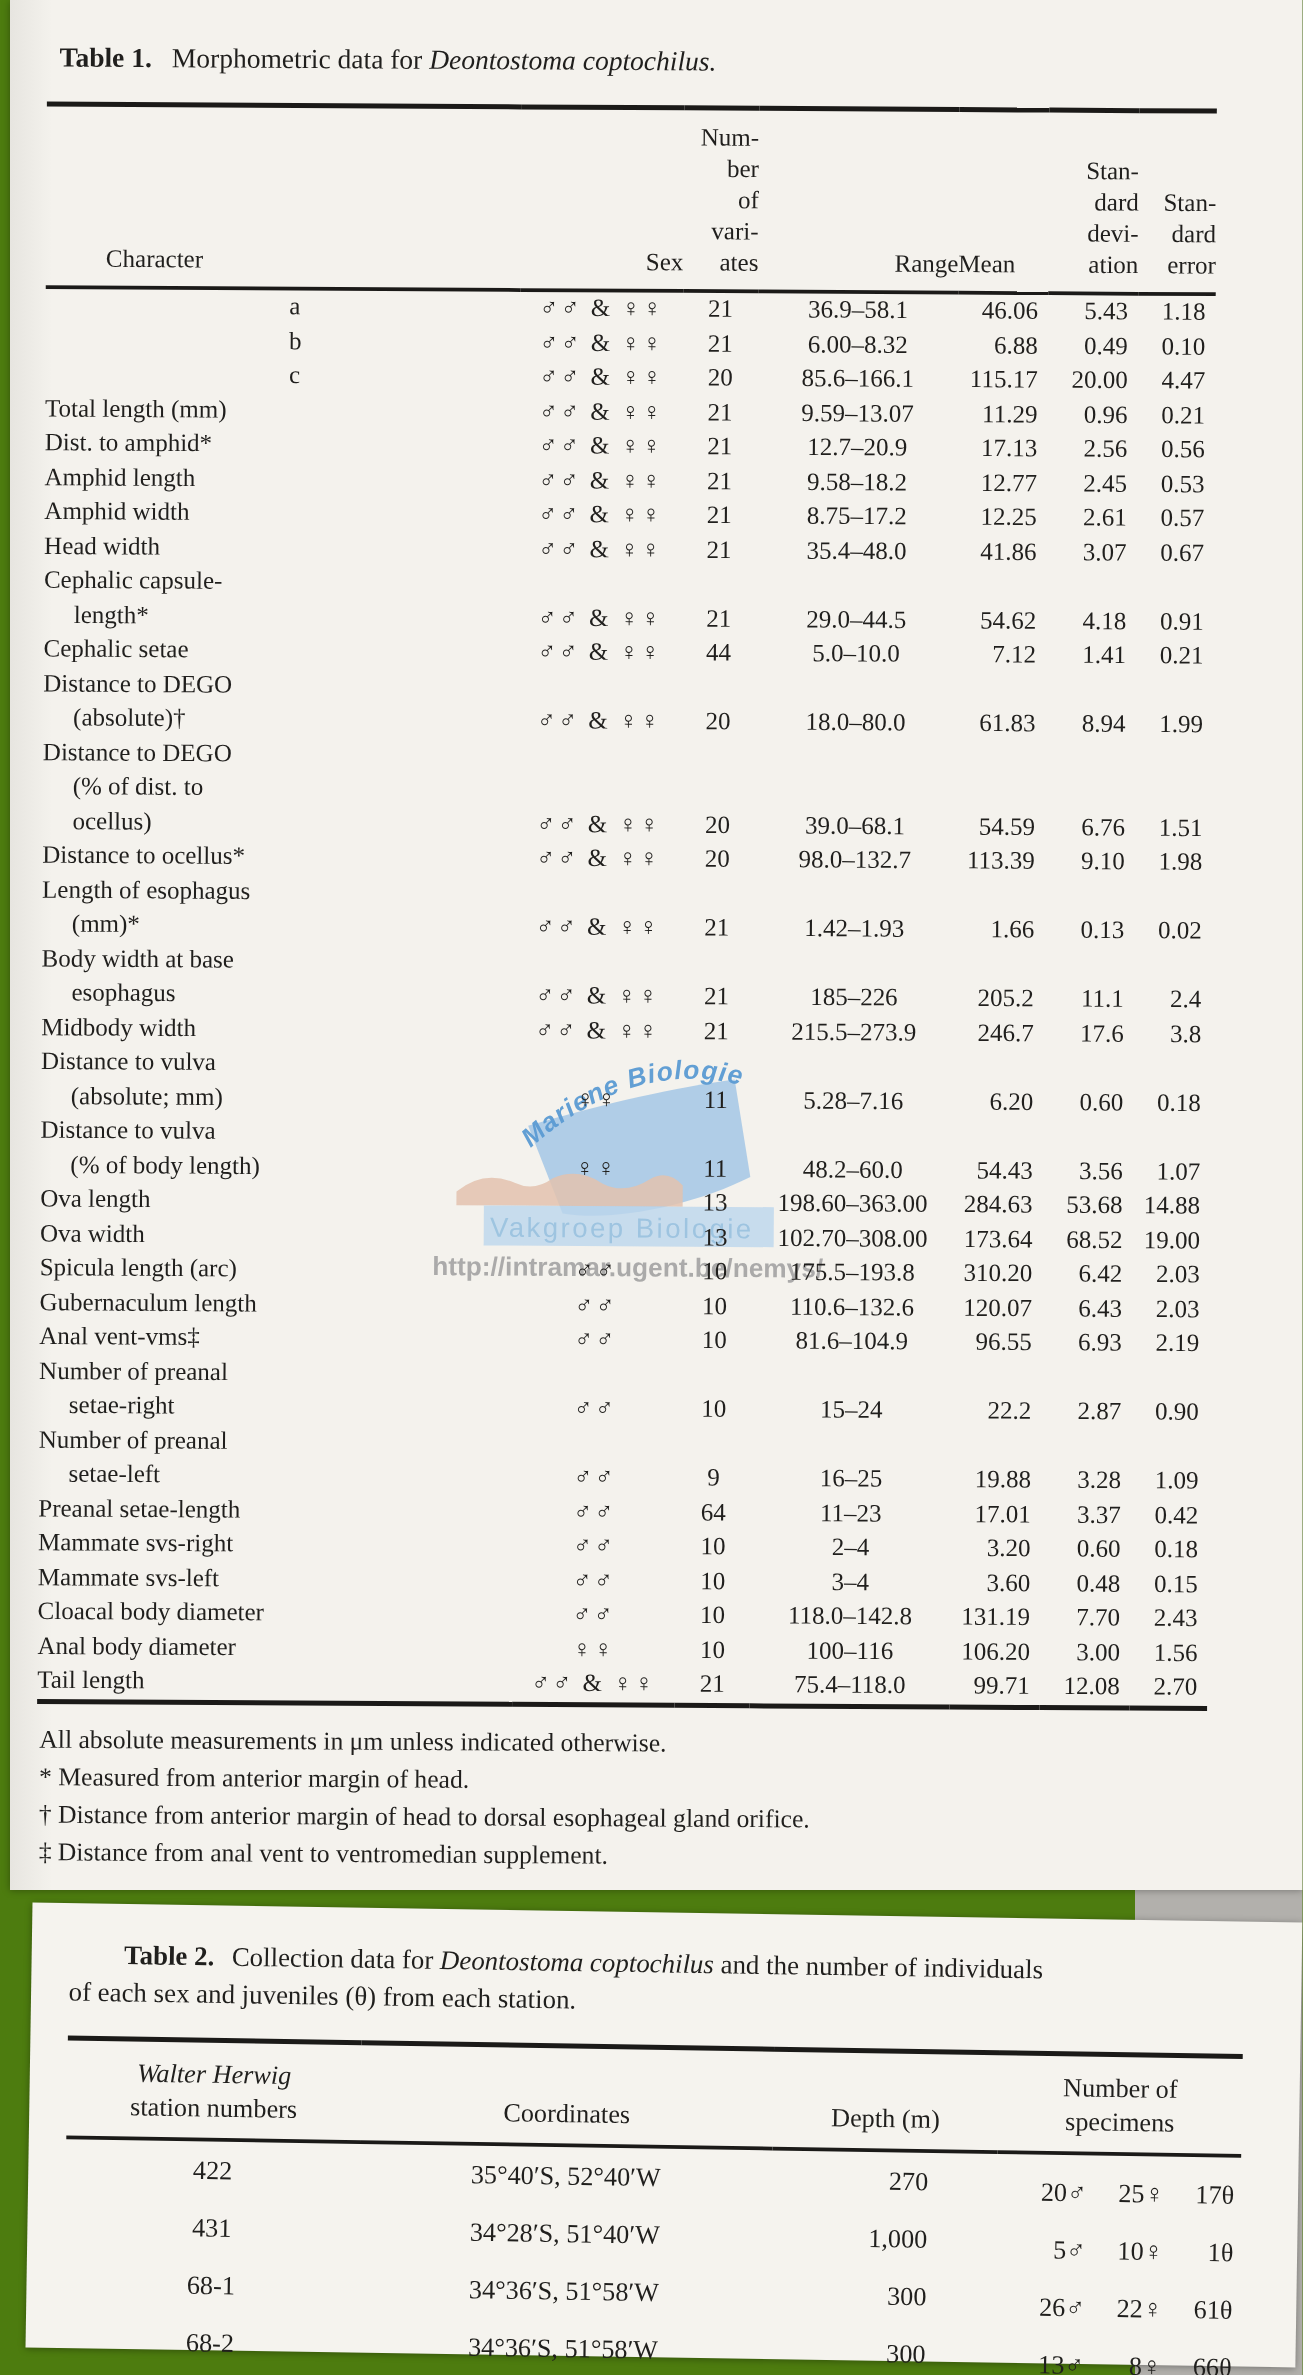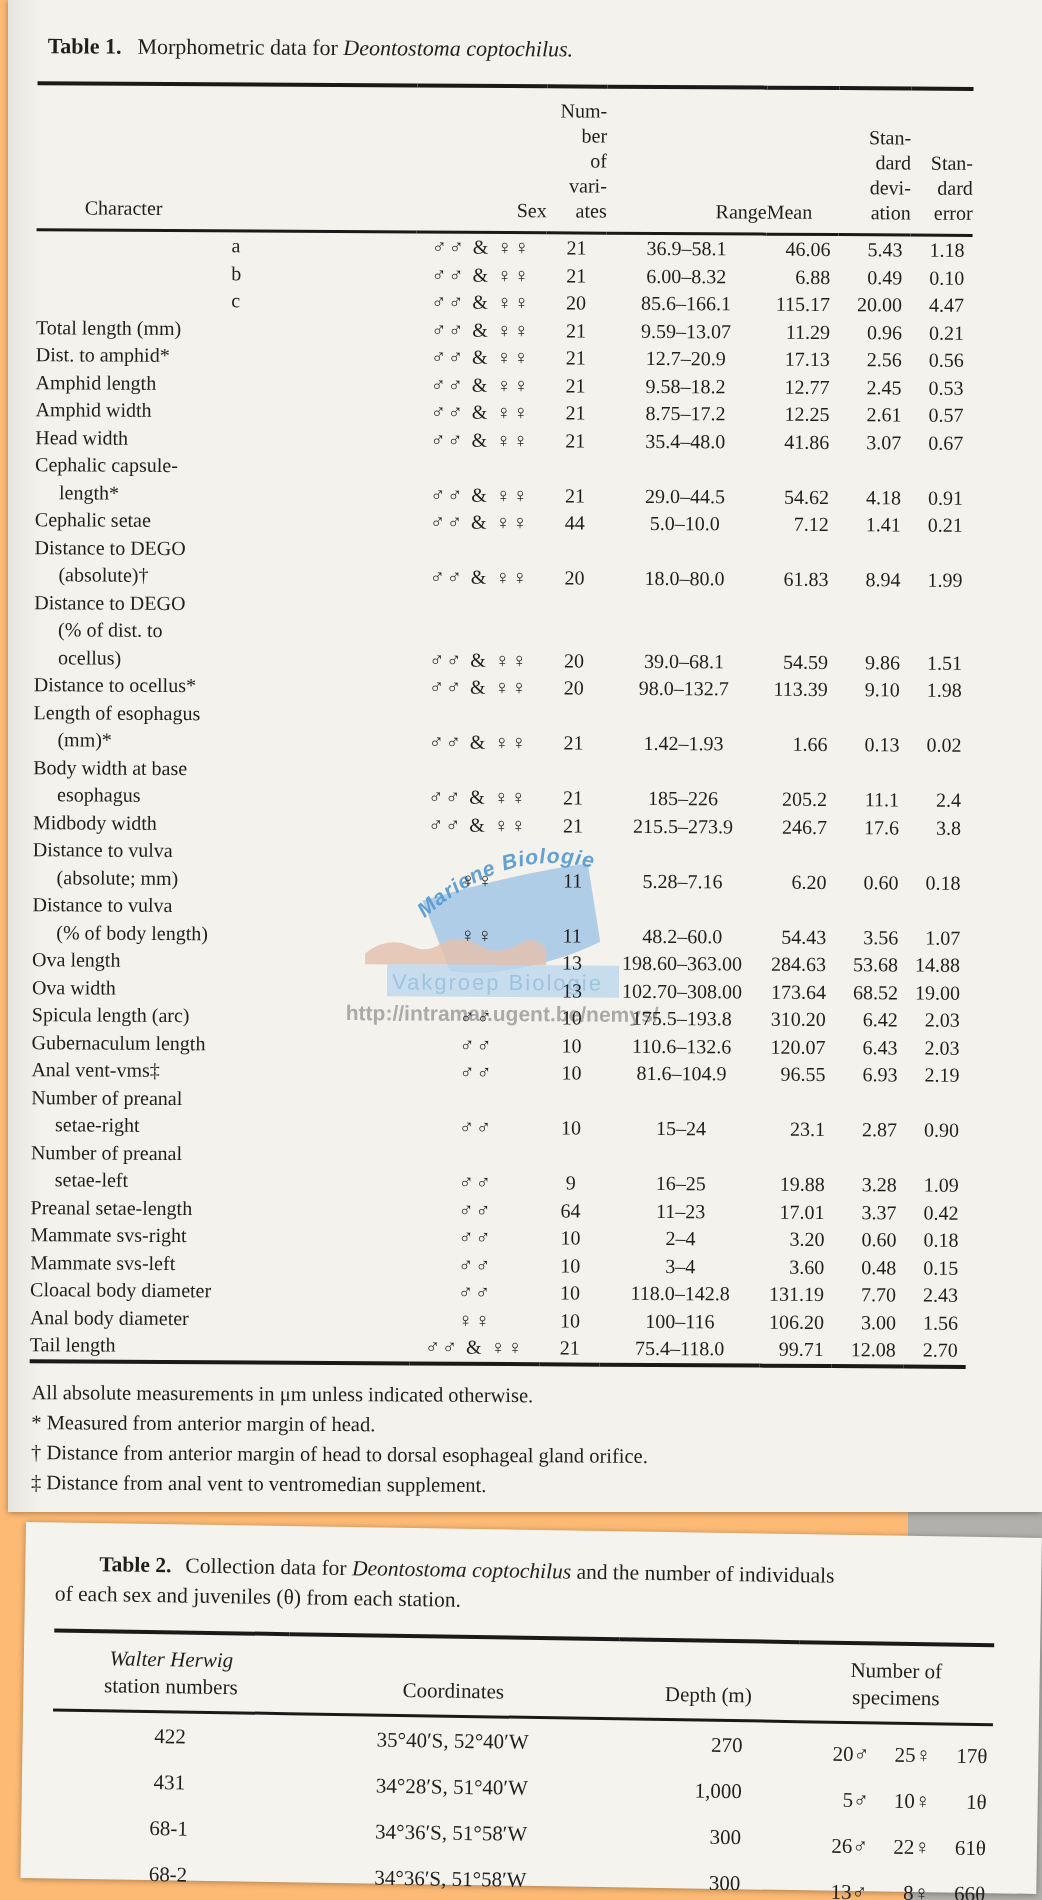--- a/index.html
+++ b/index.html
@@ -1,17 +1,17 @@
 <!DOCTYPE html>
 <html><head>
 <meta charset="utf-8">
 <style>
   html,body{margin:0;padding:0;}
   body{width:1042px;height:1900px;overflow:hidden;background:#b2b0ac;}
-  .canvas{position:relative;width:908px;height:1900px;background:#fdba74;
+  .canvas{position:relative;width:908px;height:1900px;background:#4d7c0f;
           font-family:"Liberation Serif","DejaVu Serif",serif;color:#201f1d;}
   .paper{position:absolute;background:#f4f2ed;box-shadow:0 1px 6px rgba(0,0,0,.35);}
   .paper1{left:8px;top:0;width:1034px;height:1512px;
           background:linear-gradient(90deg,#e7e5e0 0,#f4f2ed 34px,#f4f2ed 100%);}
   .paper2{left:26px;top:1522px;width:1016px;height:356px;transform:rotate(0.9deg);
           transform-origin:0 0;background:#f5f3ee;}
   .p1inner{position:relative;height:100%;transform:rotate(0.35deg);transform-origin:0 0;}
 
   
   .t1cap{padding:30px 0 0 40px;font-size:22px;line-height:31px;}
@@ -249,21 +249,21 @@
               <td class="mean"></td>
               <td class="sd"></td>
               <td class="se"></td>
             </tr>
             <tr>
               <td class="char ind">ocellus)</td>
               <td class="sex">♂♂ &amp; ♀♀</td>
               <td class="n">20</td>
               <td class="range">39.0–68.1</td>
               <td class="mean">54.59</td>
-              <td class="sd">9.86</td>
+              <td class="sd">6.76</td>
               <td class="se">1.51</td>
             </tr>
             <tr>
               <td class="char ">Distance to ocellus*</td>
               <td class="sex">♂♂ &amp; ♀♀</td>
               <td class="n">20</td>
               <td class="range">98.0–132.7</td>
               <td class="mean">113.39</td>
               <td class="sd">9.10</td>
               <td class="se">1.98</td>
@@ -401,21 +401,21 @@
               <td class="range"></td>
               <td class="mean"></td>
               <td class="sd"></td>
               <td class="se"></td>
             </tr>
             <tr>
               <td class="char ind">setae-right</td>
               <td class="sex">♂♂</td>
               <td class="n">10</td>
               <td class="range">15–24</td>
-              <td class="mean">23.1</td>
+              <td class="mean">22.2</td>
               <td class="sd">2.87</td>
               <td class="se">0.90</td>
             </tr>
             <tr>
               <td class="char ">Number of preanal</td>
               <td class="sex"></td>
               <td class="n"></td>
               <td class="range"></td>
               <td class="mean"></td>
               <td class="sd"></td>

